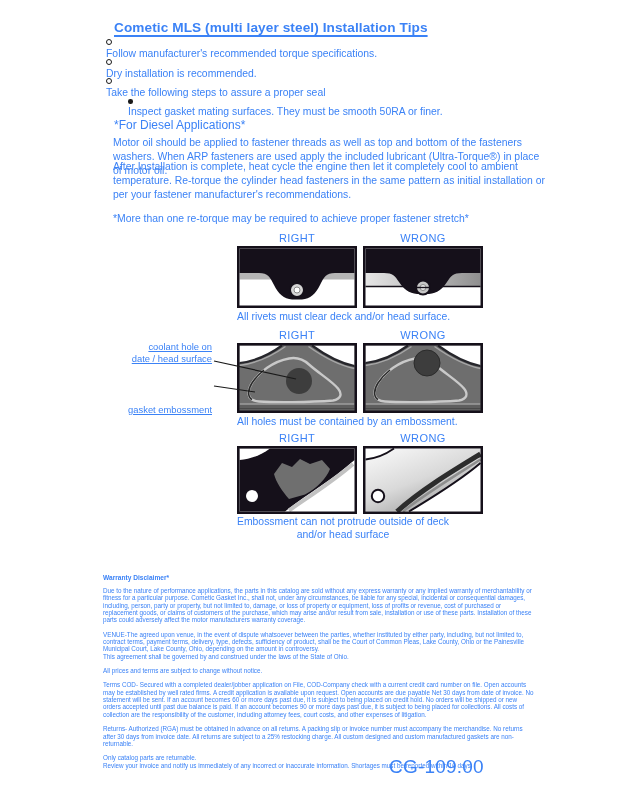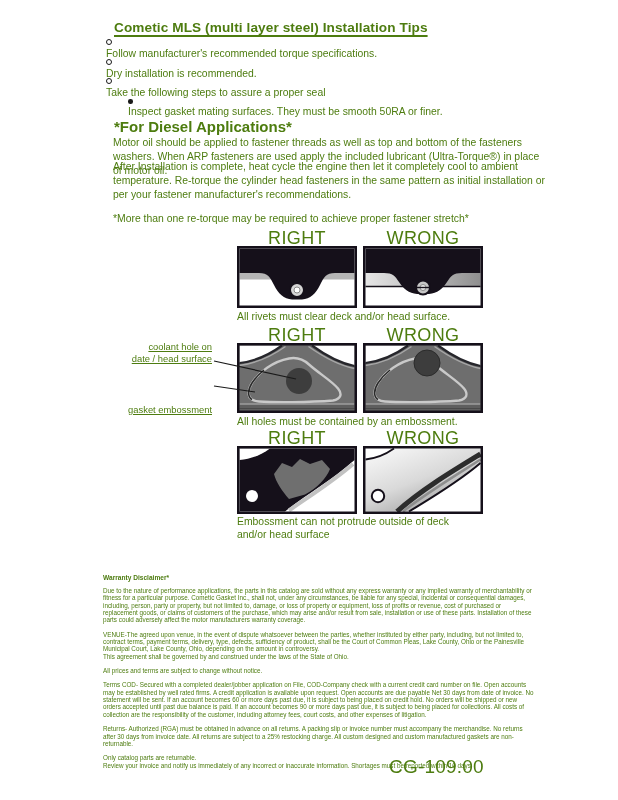--- a/index.html
+++ b/index.html
@@ -1,50 +1,50 @@
 <!DOCTYPE html>
 <html><head>
 <meta charset="utf-8">
 <style>
   html,body{margin:0;padding:0;background:#ffffff;}
   .page{
     position:relative;width:618px;height:800px;background:#ffffff;overflow:hidden;
-    font-family:"Liberation Sans","DejaVu Sans",sans-serif;color:#4d7c0f;
+    font-family:"Liberation Sans","DejaVu Sans",sans-serif;color:#3b82f6;
   }
   .abs{position:absolute;}
   .title{
     left:114px;top:20px;font-size:13.6px;font-weight:bold;
     text-decoration:underline;text-decoration-thickness:1.5px;text-underline-offset:3px;
     letter-spacing:0.1px;
   }
   .bullets{left:106px;top:41px;width:440px;font-size:10.4px;line-height:13.7px;}
   .bullet-line{display:flex;align-items:baseline;flex-direction:column;}
   .ring{
     flex:0 0 auto;width:4px;height:4px;border:1.2px solid #1a1a1a;border-radius:50%;
     margin-right:4px;position:relative;top:-2px;
   }
   .dot{
     flex:0 0 auto;width:4.5px;height:4.5px;background:#1a1a1a;border-radius:50%;
     margin-right:4px;position:relative;top:-1px;
   }
   .sub{margin-left:22px;}
-  .section-h{left:114px;top:118px;font-size:15px;font-weight:bold;}
+  .section-h{left:114px;top:118px;font-size:12px;font-weight:normal;}
   .para{left:113px;top:0;width:437px;font-size:10.4px;line-height:14px;}
   .p1{top:136px;}
   .p2{top:160px;}
   .note{top:212px;}
   .fig-row{display:flex;gap:6px;left:237px;}
   .r1{top:231px;} .r2{top:328px;} .r3{top:431px;}
   .panel{width:120px;}
-  .panel-h{font-size:18px;line-height:14px;text-align:center;letter-spacing:0.4px;margin-bottom:1px;}
+  .panel-h{font-size:11px;line-height:14px;text-align:center;letter-spacing:0.4px;margin-bottom:1px;}
   .panel svg{display:block;}
   .caption{font-size:10.4px;line-height:12.8px;white-space:pre-line;}
   .cap1{left:237px;top:311px;}
   .cap2{left:237px;top:416px;}
-  .cap3{left:237px;top:516px;}
+  .cap3{left:237px;top:516px;text-align:center;}
   .callout{width:112px;text-align:right;font-size:9.4px;line-height:11.5px;text-decoration:underline;}
   .co1{left:100px;top:341px;}
   .co2{left:100px;top:353px;}
   .co3{left:100px;top:378px;margin-top:26px;}
   .leader-overlay{left:0;top:0;pointer-events:none;}
   .disclaimer{left:103px;top:574px;width:431px;}
   .disc-h{font-size:6.6px;font-weight:bold;margin:0 0 6px 0;}
   .disclaimer p{font-size:6.3px;line-height:7.35px;margin:0 0 7px 0;white-space:pre-line;}
   .doc-number{left:389px;top:756px;font-size:19px;letter-spacing:0.2px;}
 </style>

